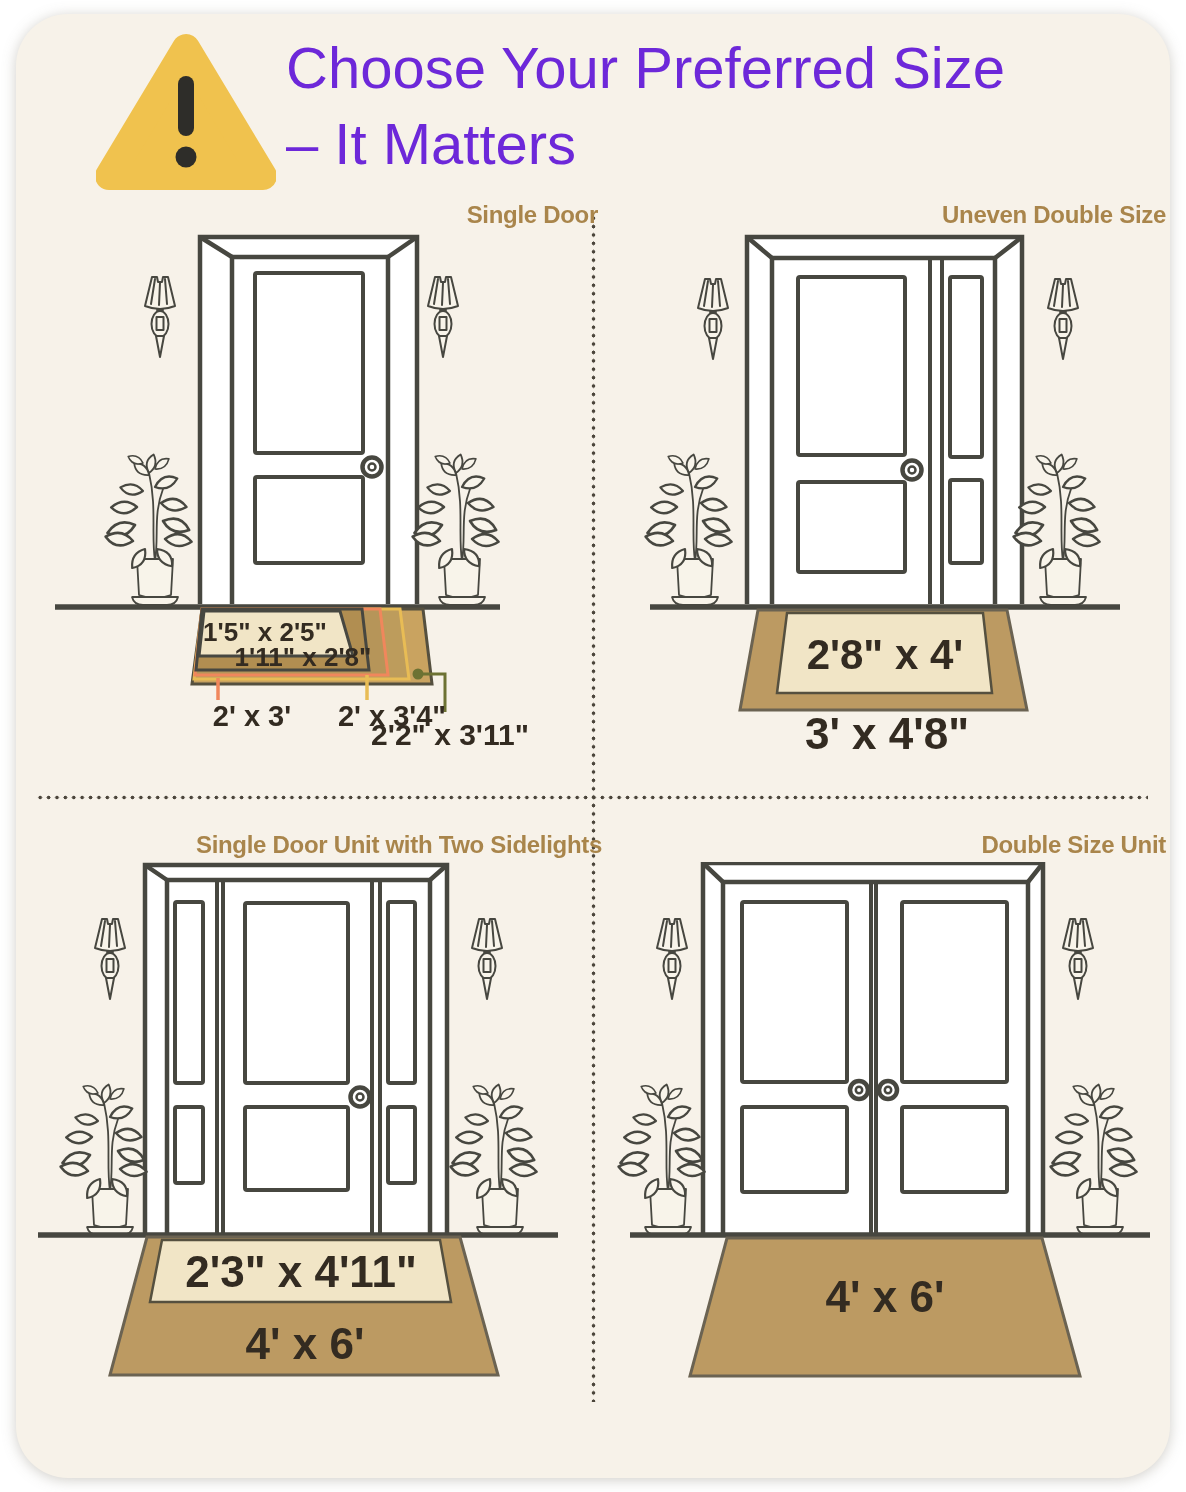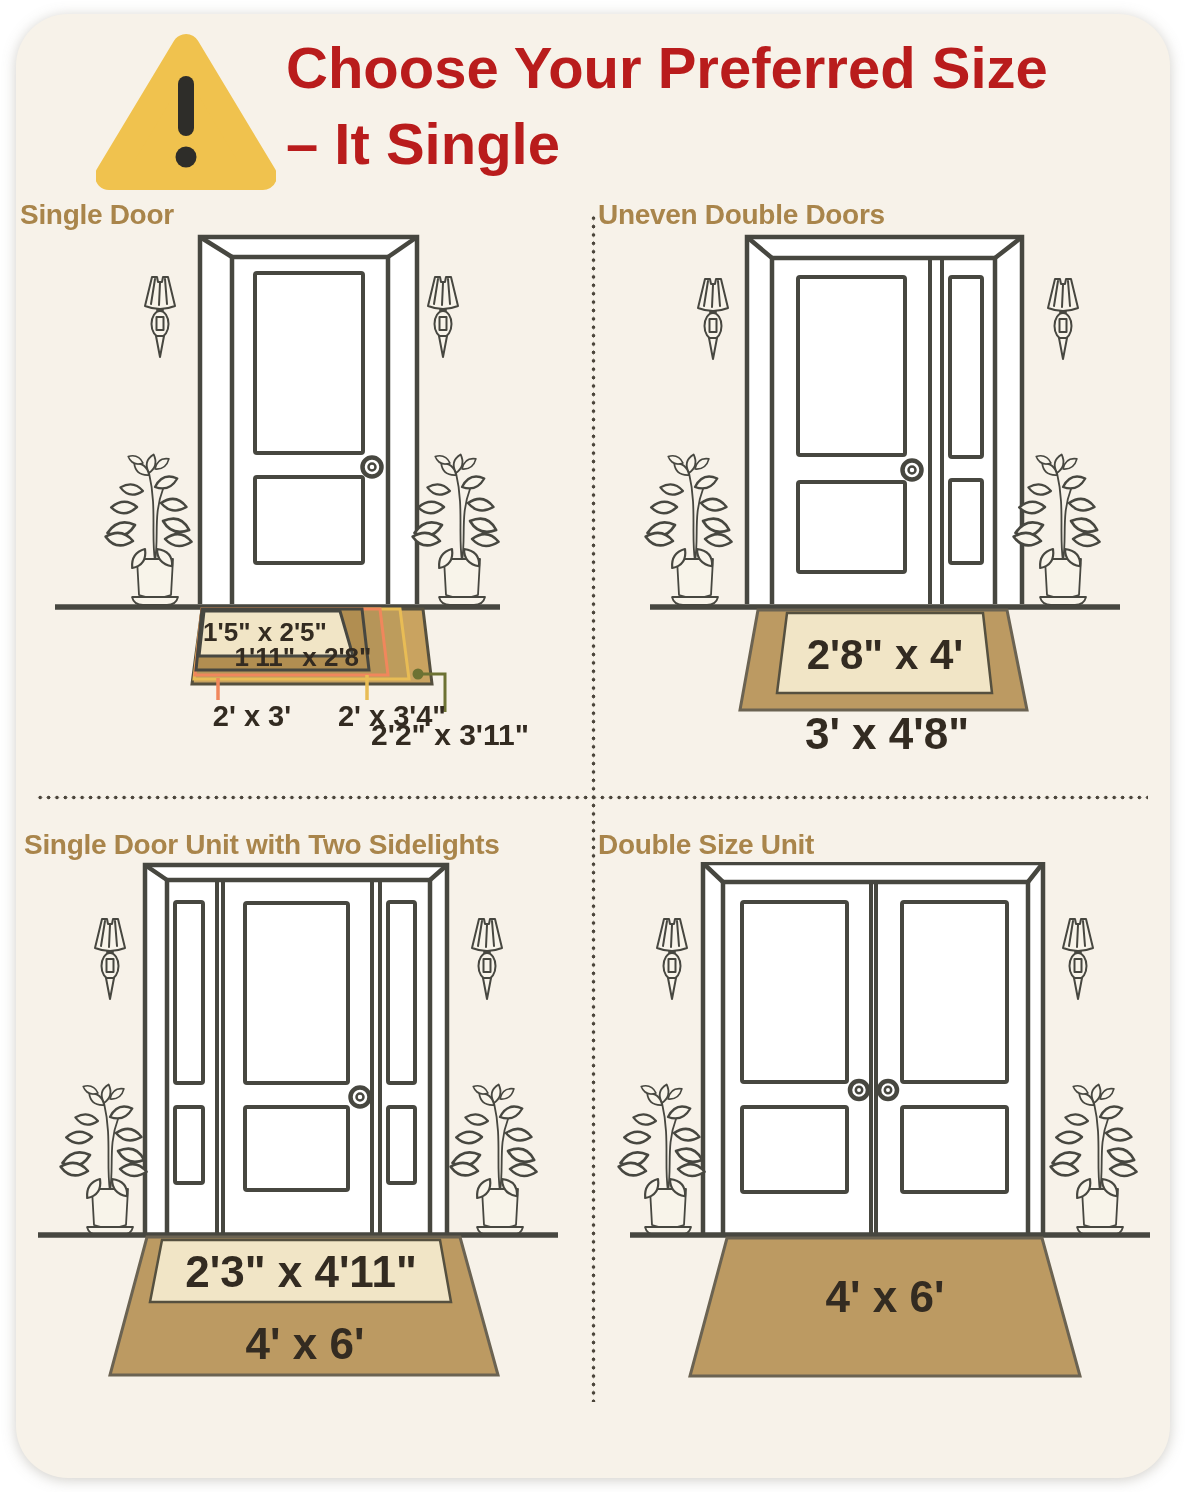--- a/index.html
+++ b/index.html
@@ -8,27 +8,27 @@
     font-family:"Liberation Sans",sans-serif;overflow:hidden;
   }
   .card{
     position:absolute;left:16px;top:14px;width:1154px;height:1464px;
     background:#F7F2E9;border-radius:52px;
     box-shadow:0 2px 14px rgba(120,115,100,.35);
   }
   
   .title{
     position:absolute;left:286px;top:30px;width:860px;
-    font-size:58px;line-height:76px;font-weight:700;color:#b91c1c;
+    font-size:58px;line-height:76px;font-weight:400;color:#6d28d9;
     letter-spacing:0px;
   }
   .tri{position:absolute;left:96px;top:30px;}
   
   .q-head{
-    position:absolute;text-align:left;font-size:28px;font-weight:700;
+    position:absolute;text-align:right;font-size:24px;font-weight:700;
     color:#A9854B;letter-spacing:-0.3px;height:34px;line-height:34px;
   }
   .qh-tl{left:20px;top:198px;width:578px;}
   .qh-tr{left:598px;top:198px;width:568px;}
   .qh-bl{left:24px;top:828px;width:578px;}
   .qh-br{left:598px;top:828px;width:568px;}
   
   .scene{position:absolute;display:block;}
   .sc-tl{left:20px;top:232px;}
   .sc-tr{left:598px;top:232px;}
@@ -88,28 +88,28 @@
 
 <div class="card"></div>
 
 <svg class="tri" width="180" height="164" viewBox="0 0 180 164">
   <path d="M90,18 L167,146 L13,146 Z" fill="#F0C24E" stroke="#F0C24E" stroke-width="28" stroke-linejoin="round"></path>
   <rect x="82" y="46" width="16" height="60" rx="8" fill="#2E2D29"></rect>
   <circle cx="90" cy="127" r="10.5" fill="#2E2D29"></circle>
 </svg>
 <div class="title">
   <div>Choose Your Preferred Size</div>
-  <div>– It Single</div>
+  <div>– It Matters</div>
 </div>
 
 <div class="divider-v"></div>
 <div class="divider-h"></div>
 
 <div class="q-head qh-tl">Single Door</div>
-<div class="q-head qh-tr">Uneven Double Doors</div>
+<div class="q-head qh-tr">Uneven Double Size</div>
 <div class="q-head qh-bl">Single Door Unit with Two Sidelights</div>
 <div class="q-head qh-br">Double Size Unit</div>
 
 <svg class="scene sc-tl" width="578" height="566" viewBox="0 0 578 566">
   <g stroke="#474740" stroke-width="4.5" fill="#FFFFFF" stroke-linejoin="miter">
     <path d="M180,372 L180,5 L397,5 L397,372"></path>
     <path d="M212,372 L212,25 L368,25 L368,372"></path>
     <path d="M180,5 L212,25 M397,5 L368,25" fill="none"></path>
   </g>
   <g stroke="#474740" stroke-width="4" fill="none">

